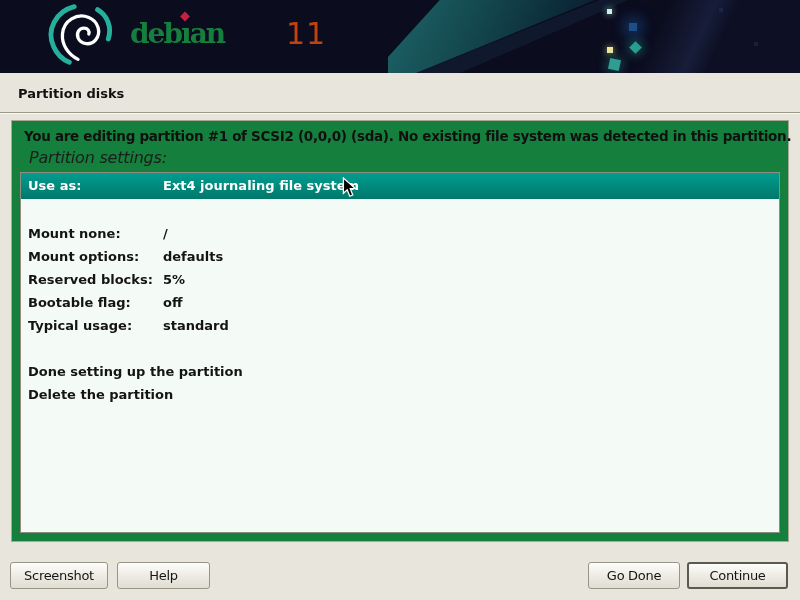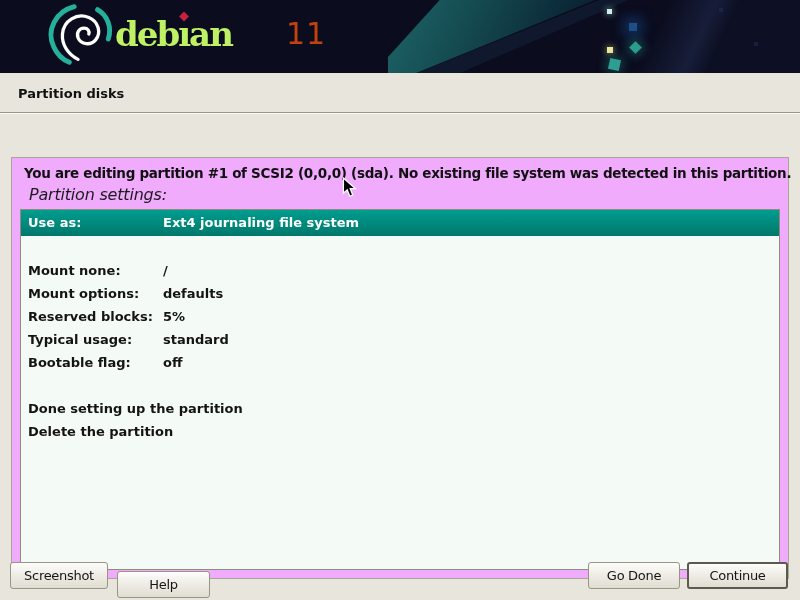--- a/index.html
+++ b/index.html
@@ -36,23 +36,23 @@
   .sq1 { left:607px; top:9px;  width:5px;  height:5px;  background:#cfeee7; box-shadow:0 0 6px 1px rgba(160,230,220,.5); }
   .sq2 { left:629px; top:23px; width:8px;  height:8px;  background:#1d4f86; box-shadow:0 0 12px 6px rgba(25,80,150,.45); }
   .sq3 { left:607px; top:47px; width:6px;  height:6px;  background:#efe9a2; box-shadow:0 0 6px 1px rgba(230,220,140,.45); }
   .sq4 { left:631px; top:43px; width:9px;  height:9px;  background:#2a9d8f; transform:rotate(45deg); box-shadow:0 0 10px 3px rgba(40,150,140,.4); }
   .sq5 { left:609px; top:59px; width:11px; height:11px; background:#2f9e92; transform:rotate(12deg); box-shadow:0 0 10px 3px rgba(40,150,140,.35); }
   .sq6 { left:719px; top:8px;  width:4px;  height:4px;  background:#18244a; }
   .sq7 { left:754px; top:42px; width:4px;  height:4px;  background:#161f3d; }
 
   .logo { position:absolute; left:42px; top:2px; width:78px; height:66px; }
   .wordmark {
-    position:absolute; left:115px; top:9px; height:52px;
+    position:absolute; left:130px; top:9px; height:52px;
     font-family:"DejaVu Serif","Liberation Serif",serif;
-    font-weight:bold; font-size:34px; line-height:50px; color:#bef264;
+    font-weight:bold; font-size:28px; line-height:50px; color:#15803d;
     letter-spacing:-2px; white-space:nowrap;
   }
   .wordmark .i-wrap { position:relative; display:inline-block; }
   .red-dot {
     position:absolute; left:50%; top:4px; width:7px; height:7px;
     background:#c42240; transform:translateX(-50%) rotate(45deg);
   }
   .version {
     position:absolute; left:286px; top:16px;
     font-family:"DejaVu Sans","Liberation Sans",sans-serif;
@@ -69,21 +69,21 @@
     font-size:13px; font-weight:bold; color:#111;
   }
   .divider {
     position:absolute; left:0; top:112px; width:800px; height:2px;
     border-top:1px solid #9b9789; border-bottom:1px solid #fbfaf6;
   }
 
   
   .content-frame {
     position:absolute; left:11px; top:120px; width:778px; height:422px;
-    border:1px solid #a9a597; background:#f0abfc;margin-top:37px;
+    border:1px solid #a9a597; background:#15803d;
   }
   .info-message {
     position:absolute; left:12px; top:7px; right:8px;
     font-size:13.5px; font-weight:bold; color:#101010;
     letter-spacing:-.3px; white-space:nowrap;
   }
   .settings-label {
     position:absolute; left:17px; top:27px;
     font-size:16px; font-style:italic; color:#1c1c1c; letter-spacing:-.2px;
   }
@@ -112,21 +112,21 @@
   .btn {
     position:absolute; top:562px; height:27px;
     background:linear-gradient(#fdfdfb,#efede6 45%,#e0ddd2);
     border:1px solid #989486; border-radius:3px;
     font-family:"DejaVu Sans","Liberation Sans",sans-serif;
     font-size:13px; font-weight:normal; color:#151515;
     text-align:center; line-height:24px; cursor:pointer;
     letter-spacing:-.3px;
   }
   .btn-screenshot { left:10px;  width:98px; }
-  .btn-help       { left:117px; width:93px;margin-top:9px; }
+  .btn-help       { left:117px; width:93px; }
   .btn-goback     { left:588px; width:92px; }
   .btn-continue   { left:687px; width:101px; border:2px solid #5c594e; line-height:22px; }
 </style>
 </head>
 <body>
 
 <div class="banner">
   <div class="deco deco-teal-tri"></div>
   <div class="deco deco-navy-tri"></div>
   <div class="deco deco-band"></div>
@@ -156,22 +156,22 @@
 <div class="content-frame">
   <div class="info-message">You are editing partition #1 of SCSI2 (0,0,0) (sda). No existing file system was detected in this partition.</div>
   <div class="settings-label">Partition settings:</div>
 
   <div class="listbox" id="listbox">
       <div class="row selected"><span class="col-label">Use as:</span><span class="col-value">Ext4 journaling file system</span></div>
       <div class="row spacer"><span class="col-label"></span><span class="col-value"></span></div>
       <div class="row"><span class="col-label">Mount none:</span><span class="col-value">/</span></div>
       <div class="row"><span class="col-label">Mount options:</span><span class="col-value">defaults</span></div>
       <div class="row"><span class="col-label">Reserved blocks:</span><span class="col-value">5%</span></div>
+      <div class="row"><span class="col-label">Bootable flag:</span><span class="col-value">off</span></div>
       <div class="row"><span class="col-label">Typical usage:</span><span class="col-value">standard</span></div>
-      <div class="row"><span class="col-label">Bootable flag:</span><span class="col-value">off</span></div>
       <div class="row spacer"><span class="col-label"></span><span class="col-value"></span></div>
       <div class="row"><span class="col-label">Done setting up the partition</span><span class="col-value"></span></div>
       <div class="row"><span class="col-label">Delete the partition</span><span class="col-value"></span></div>
     </div>
 </div>
 
 <svg class="cursor" viewBox="0 0 12 15">
   <path d="M1 0.5 L1 11.2 L3.7 8.8 L5.5 13.3 L7.6 12.4 L5.8 8 L9.6 8 Z" fill="#000000" stroke="#ffffff" stroke-width="0.9"></path>
 </svg>
 

